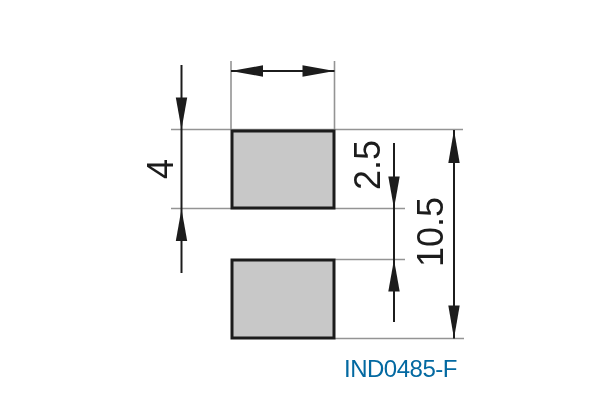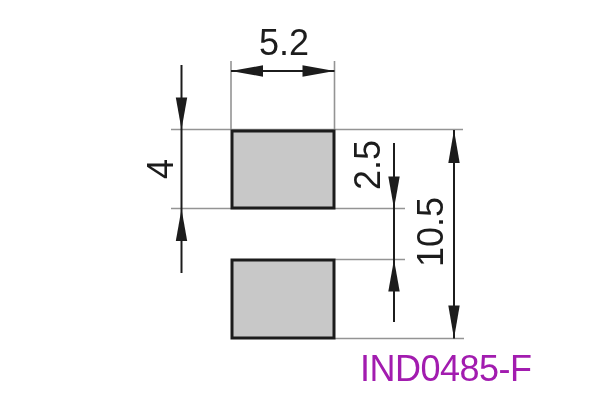--- a/index.html
+++ b/index.html
@@ -17,26 +17,25 @@
     font-size:36px;
     line-height:36px;
     white-space:nowrap;
     transform:translate(-50%,-50%);
   }
   .dim-label.vertical{
     transform:translate(-50%,-50%) rotate(-90deg);
   }
   .part-label{
     position:absolute;
-    color:#a21caf;
-    font-size:36px;
+    color:#0369a1;
+    font-size:24px;
     line-height:30px;
     letter-spacing:-0.5px;
     white-space:nowrap;
-    margin-left:16px;
   }
 </style>
 </head>
 <body>
 
 <div class="canvas">
 
   <svg width="600" height="400" viewBox="0 0 600 400">
 
     <g stroke="#949494" stroke-width="1.6">
@@ -69,21 +68,20 @@
       <polygon points="394,259.5 388.3,291.5 399.7,291.5" stroke="none"></polygon>
     </g>
 
     <g stroke="#1c1c1c" stroke-width="2" fill="#1c1c1c">
       <line x1="454" y1="130" x2="454" y2="338.5"></line>
       <polygon points="454,130 448.3,163 459.7,163" stroke="none"></polygon>
       <polygon points="454,338.5 448.3,305.5 459.7,305.5" stroke="none"></polygon>
     </g>
   </svg>
 
-  <div class="dim-label" style="left:284px; top:43px;">5.2</div>
 
   <div class="dim-label vertical" style="left:161px; top:169px;">4</div>
 
   <div class="dim-label vertical" style="left:368px; top:165px;">2.5</div>
 
   <div class="dim-label vertical" style="left:431px; top:232px;">10.5</div>
 
   <div class="part-label" style="left:344px; top:354px;">IND0485-F</div>
 
 </div>

